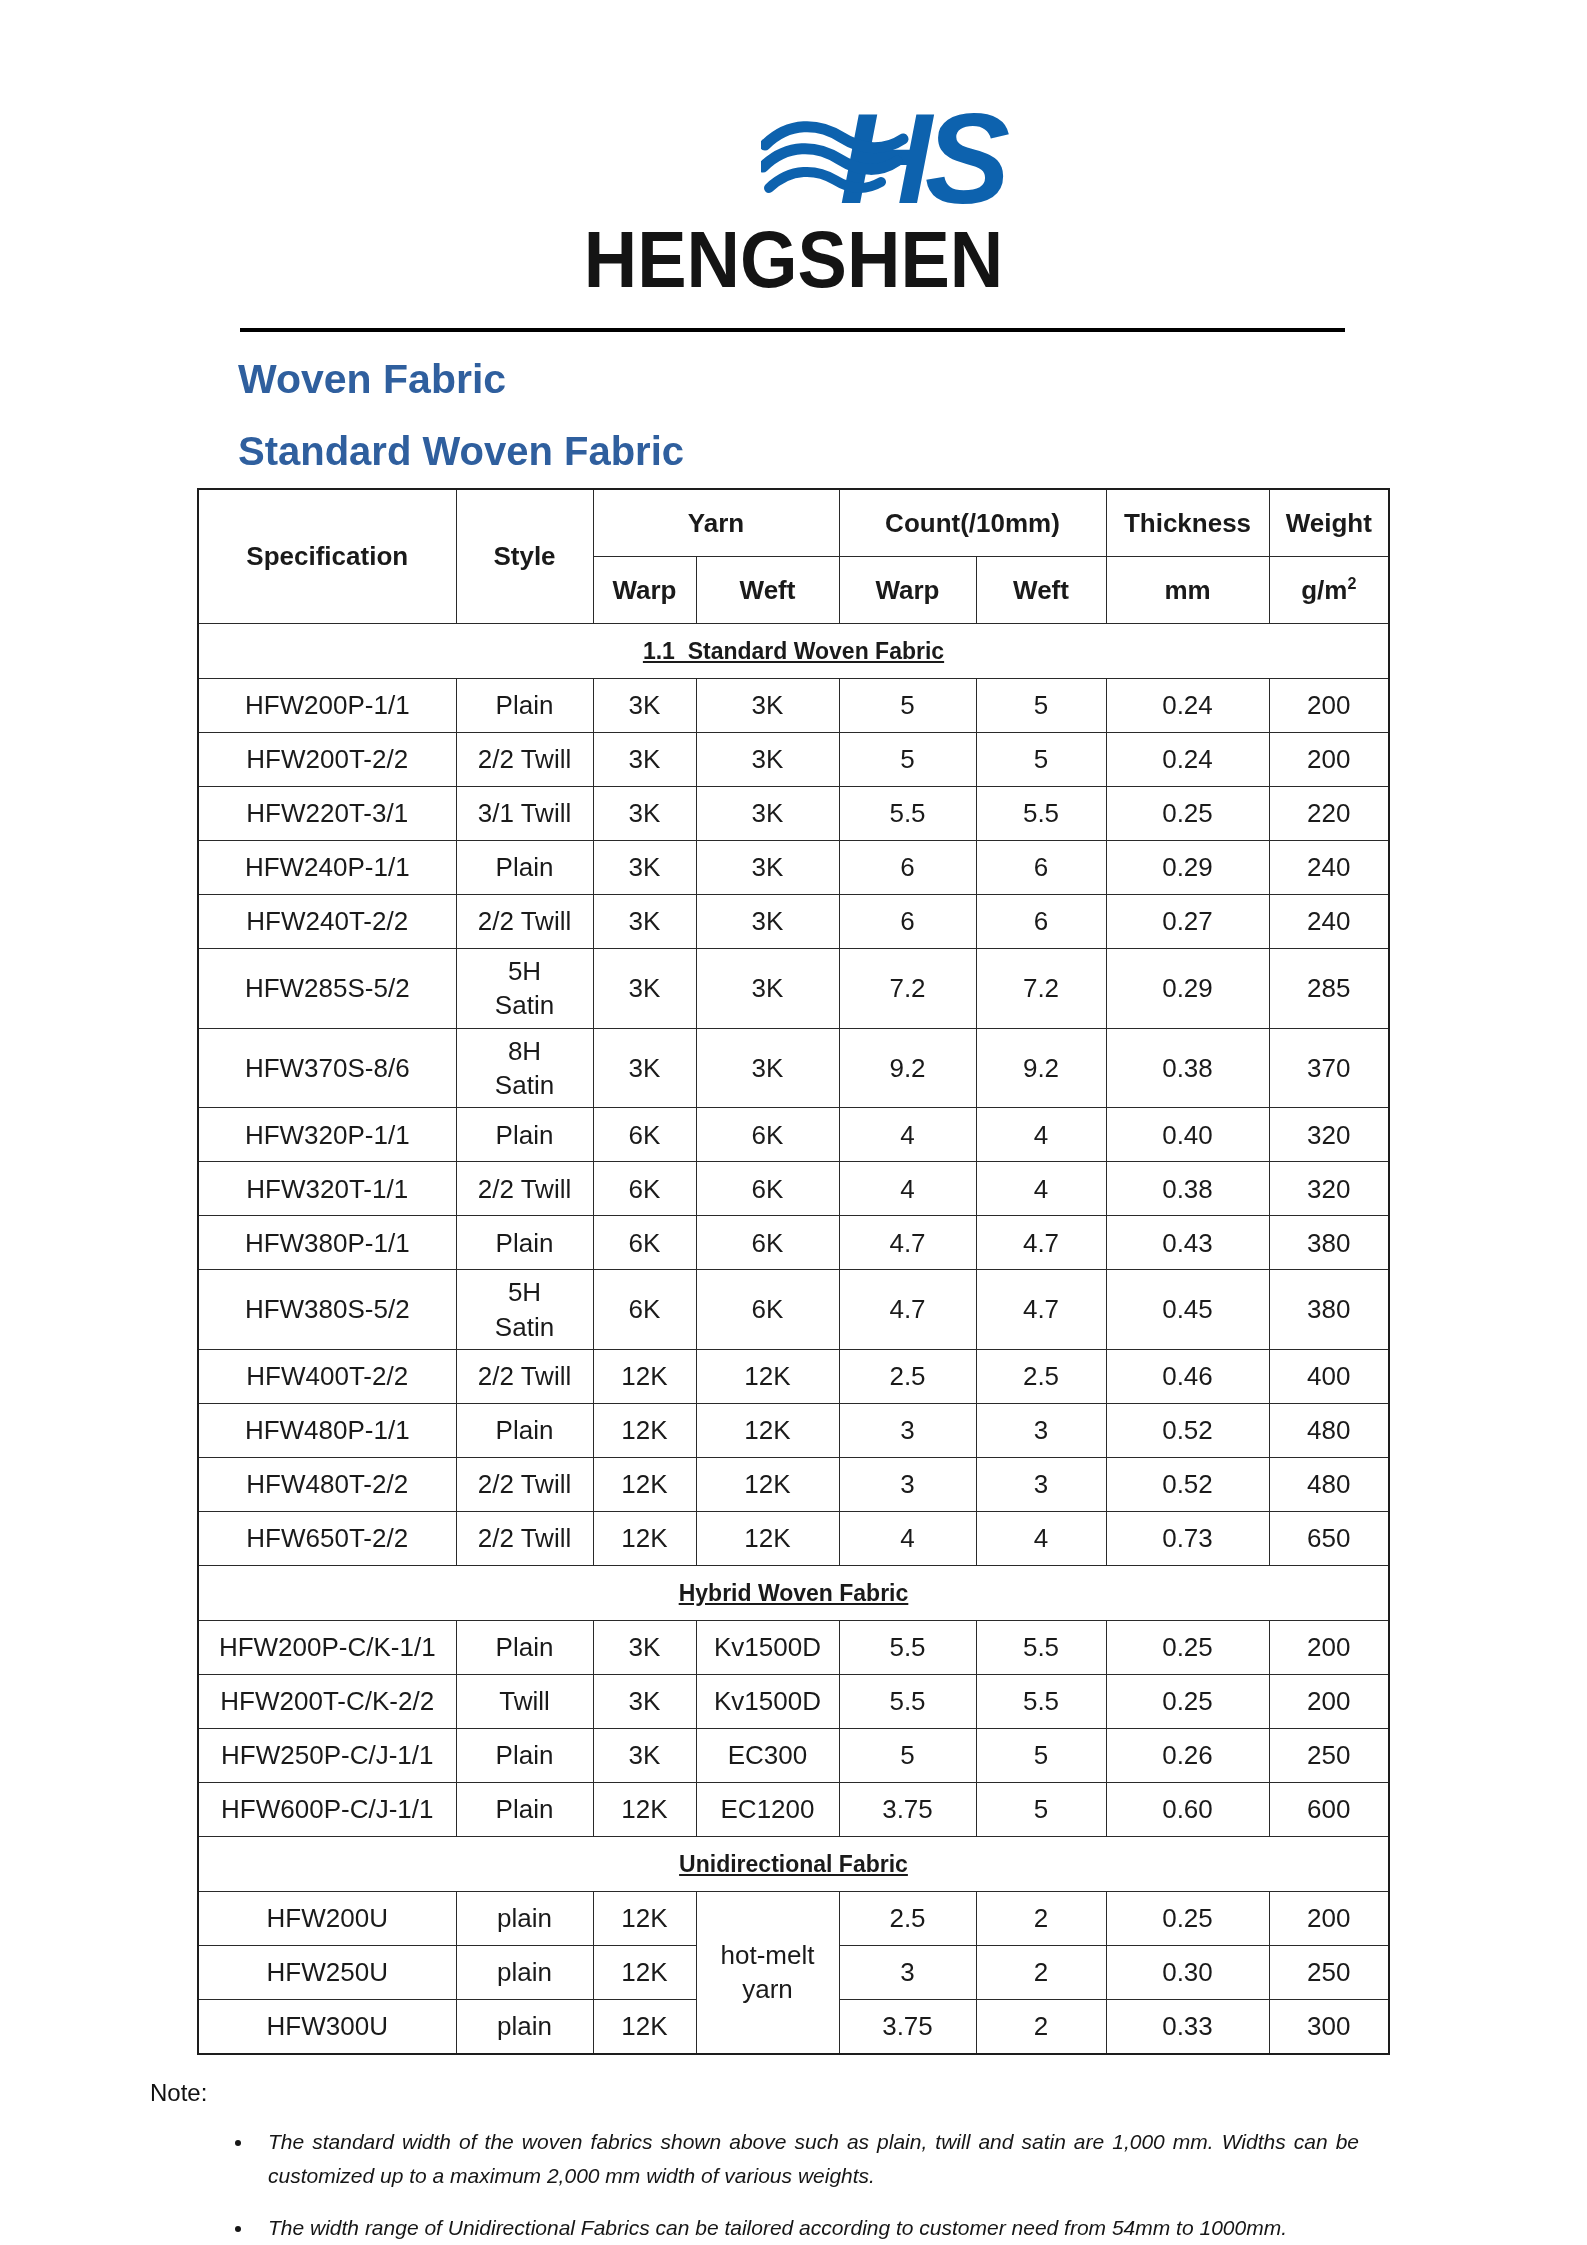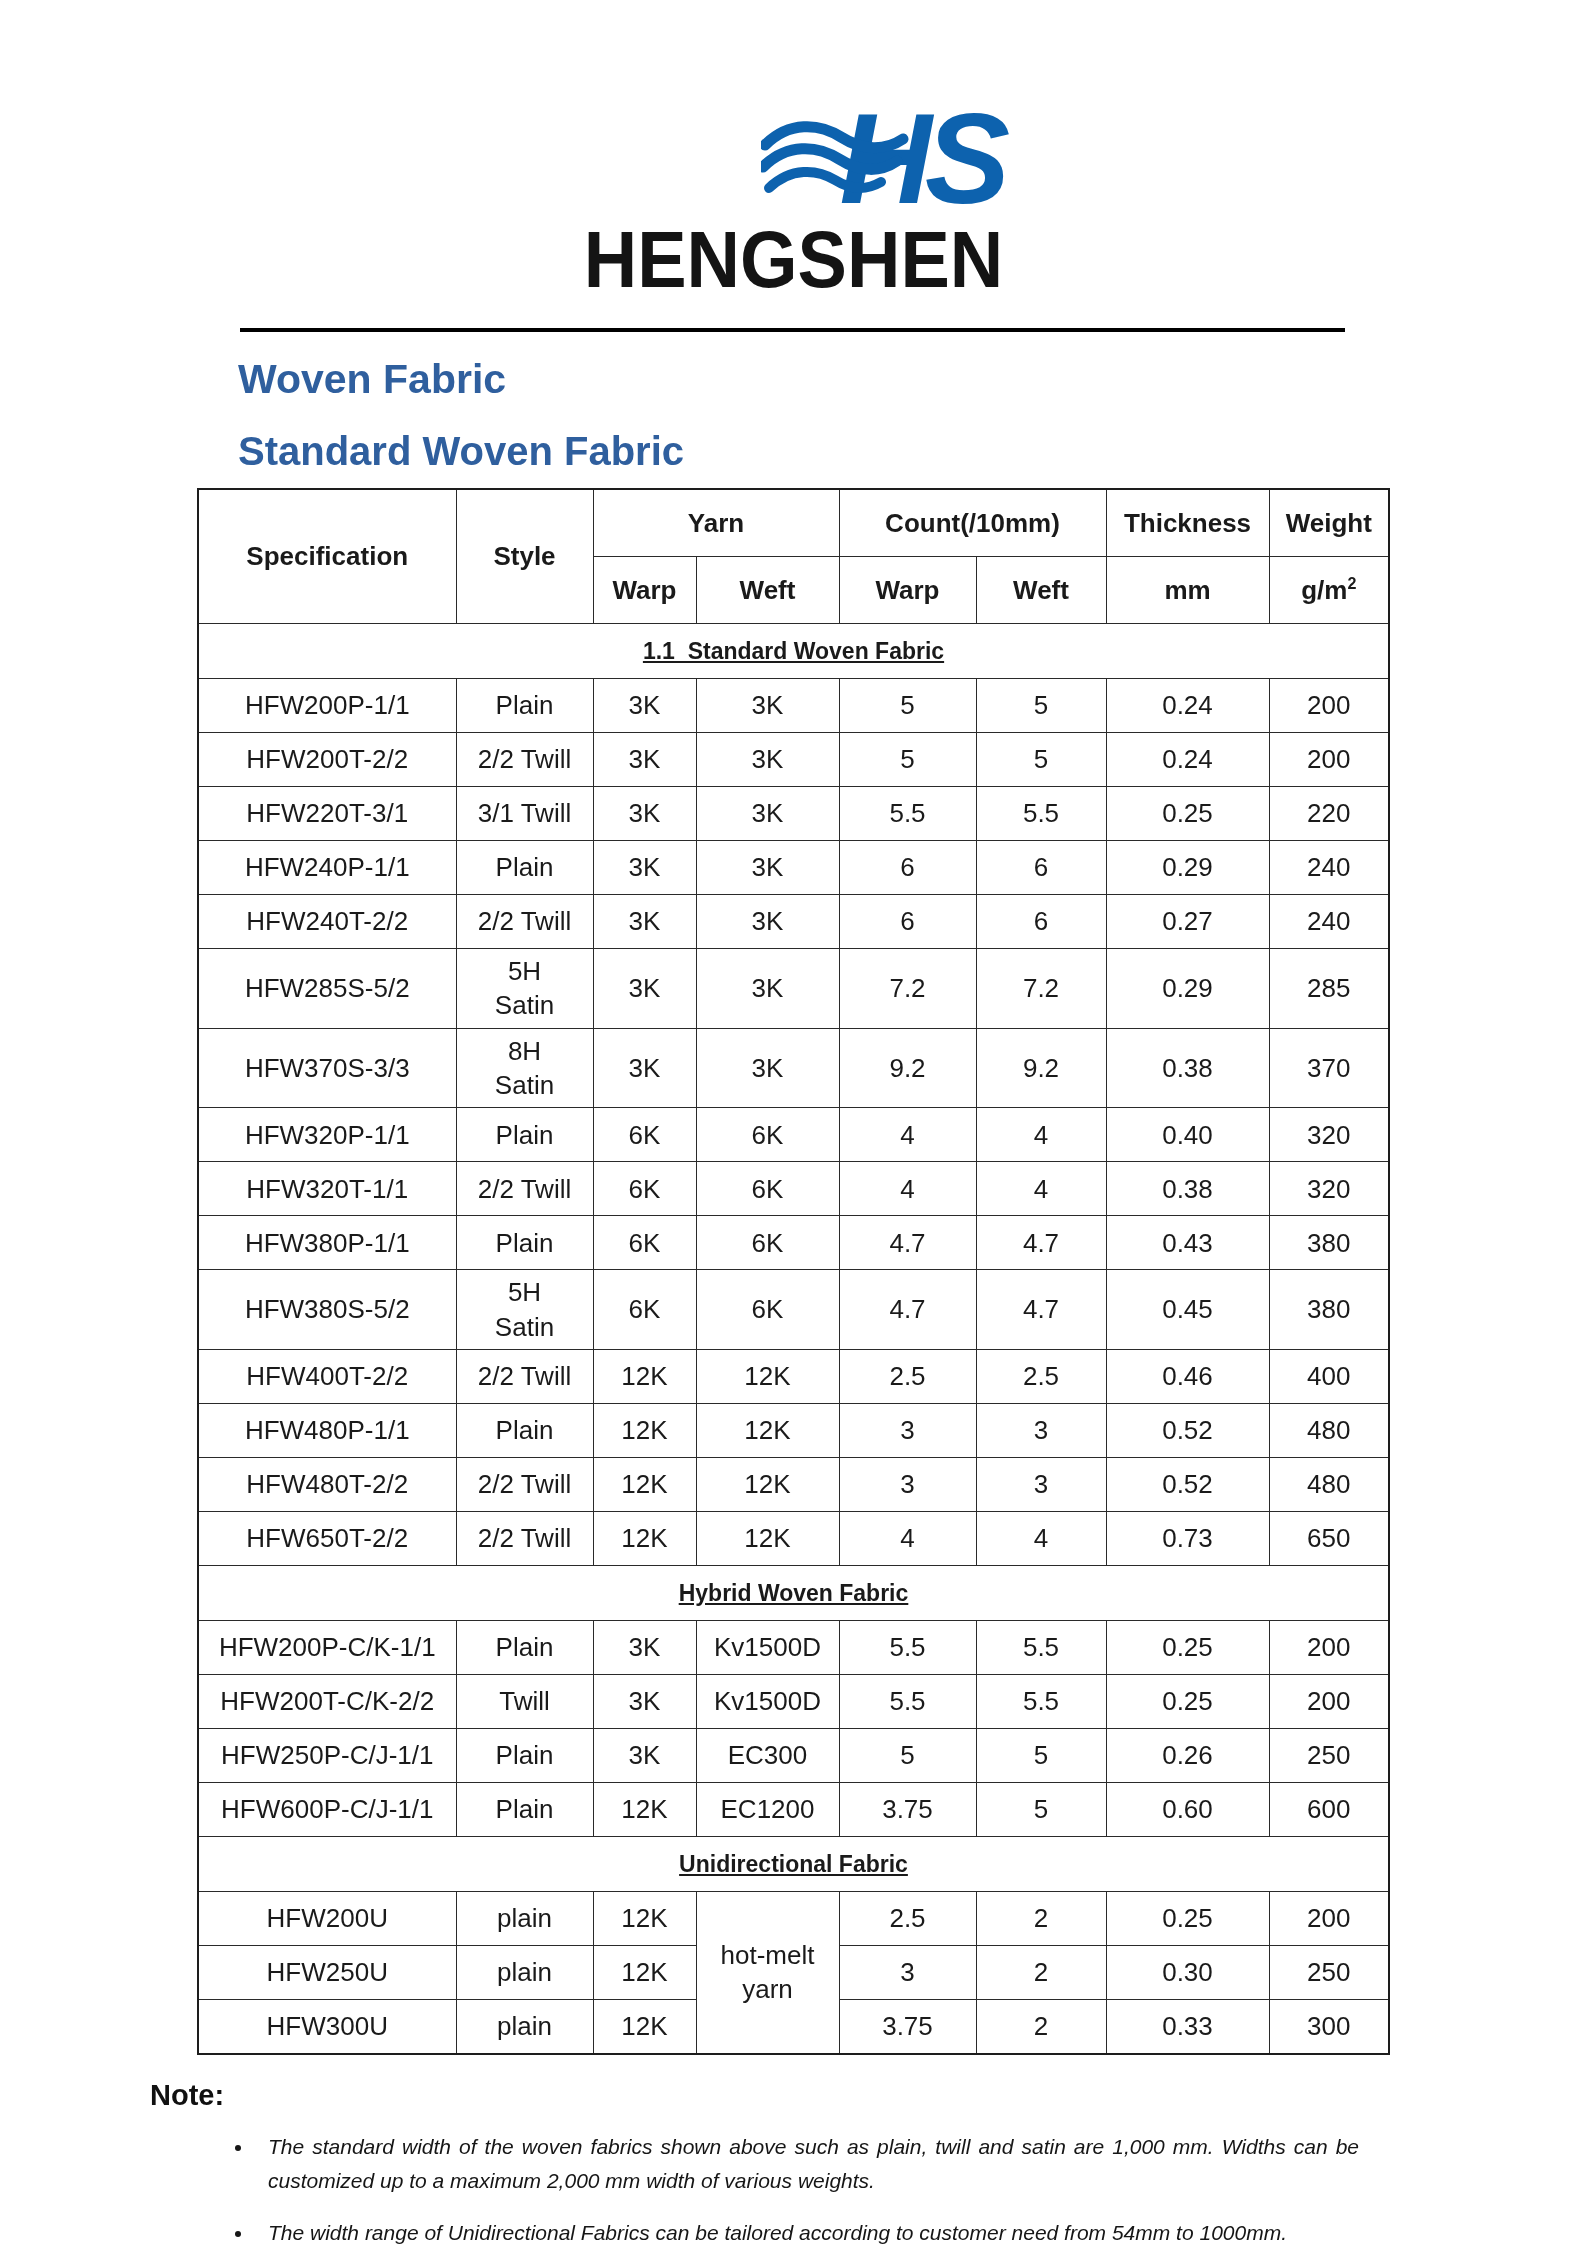--- a/index.html
+++ b/index.html
@@ -46,21 +46,21 @@
     white-space:pre-line; line-height:1.32;
     overflow:hidden;
   }
   thead th { font-weight:bold; height:56px; }
   .hdr2 th { border-bottom:3px solid #151515; }
   tr.section-row td { font-weight:bold; height:44px; font-size:23px;text-decoration:underline; }
   tr.data-row td { height:43px; font-weight:normal; }
   sup { font-size:0.62em; }
 
   
-  .note-label { margin:24px 0 0 150px; font-size:29px; font-weight:bold; color:#111; }
+  .note-label { margin:24px 0 0 150px; font-size:24px; font-weight:normal; color:#111; }
   ul.notes { margin:14px 0 0 232px; padding:0; width:1140px; list-style:disc outside; }
   ul.notes li {
     margin:18px 13px 0 22px; padding-left:14px;
     font-size:21px; line-height:1.62; text-align:justify; color:#161616;font-style:italic;
   }
 </style>
 </head>
 <body>
 
 <div class="page">
@@ -170,21 +170,21 @@
           <td>5H
 Satin</td>
           <td>3K</td>
           <td>3K</td>
           <td>7.2</td>
           <td>7.2</td>
           <td>0.29</td>
           <td>285</td>
         </tr>
         <tr class="data-row">
-          <td>HFW370S-3/3</td>
+          <td>HFW370S-8/6</td>
           <td>8H
 Satin</td>
           <td>3K</td>
           <td>3K</td>
           <td>9.2</td>
           <td>9.2</td>
           <td>0.38</td>
           <td>370</td>
         </tr>
         <tr class="data-row">

